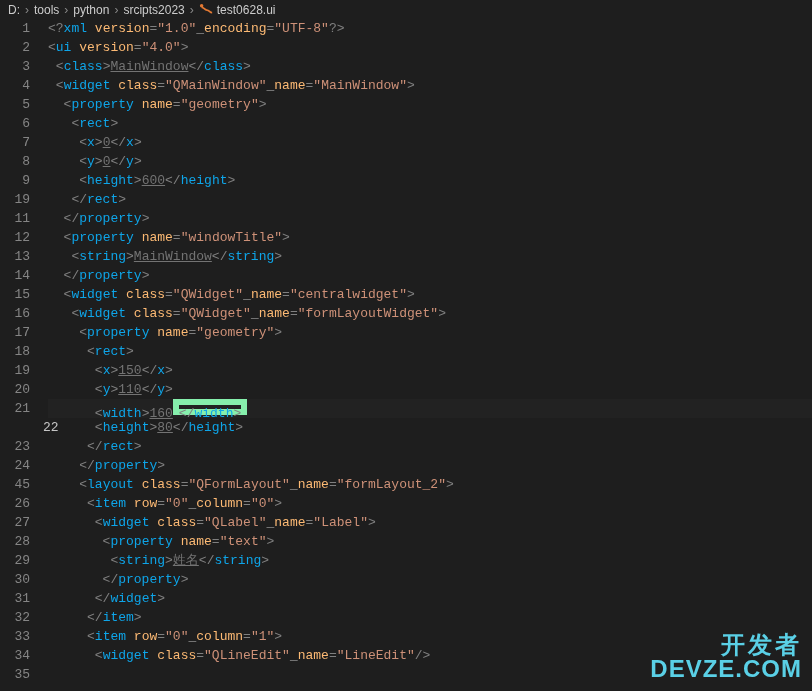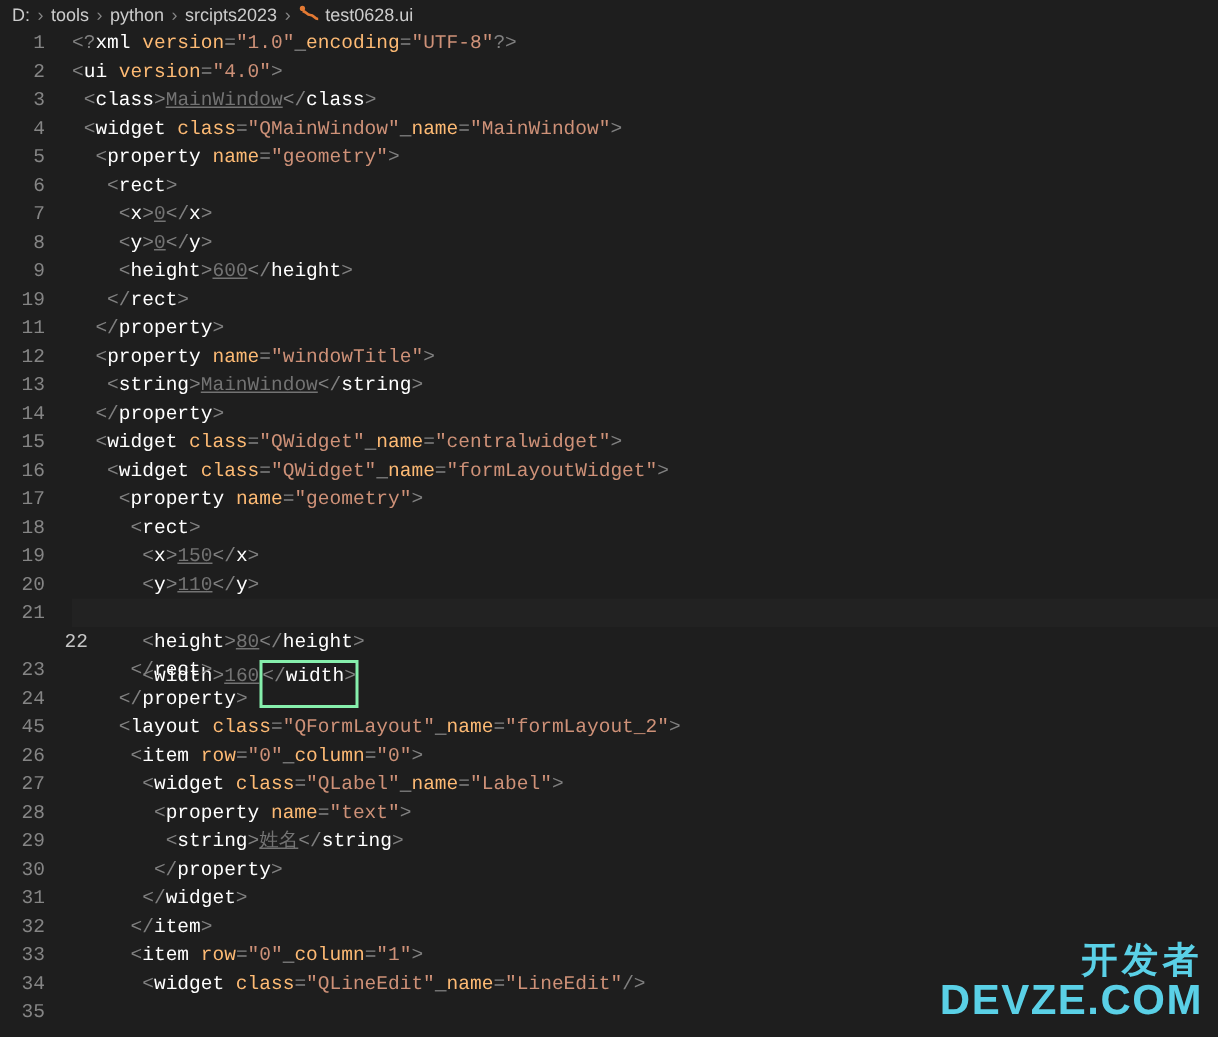--- a/index.html
+++ b/index.html
@@ -47,43 +47,42 @@
 }
 .gutter .ln { height: 19px; line-height: 19px; }
 .gutter .ln.active { color: #c6c6c6; padding-left: 43px; }
 .code {
   flex: 1;
   position: relative;
 }
 .line { height: 19px; line-height: 19px; white-space: pre; }
 .line.active { background: rgba(255,255,255,0.02); }
 .t-br { color: #808080; }  
-.t-tag { color: #ffffff; } 
+.t-tag { color: #0ea5e9; } 
 .t-attr { color: #fdba74; } 
 .t-str { color: #ce9178; }  
 .t-txt { color: #737373; text-decoration: underline; }  
 .cursor-box {
-  border: 2px solid #86efac;
+  border: 6px solid #86efac;
   display: inline-block;
   line-height: 17px;
-  height: 32px;
+  height: 16px;
   box-sizing: border-box;
-  margin-top: 41px;
 }
 .watermark {
   position: absolute;
   right: 10px;
   bottom: 10px;
   color: #5ad0e6;
   font-family: Arial, sans-serif;
   text-align: right;
   pointer-events: none;
 }
 .watermark .top { font-size: 24px; font-weight: bold; letter-spacing: 3px; line-height: 1; }
-.watermark .bot { font-size: 28px; font-weight: bold; letter-spacing: 1px; line-height: 1; }
+.watermark .bot { font-size: 24px; font-weight: bold; letter-spacing: 1px; line-height: 1; }
 </style>
 </head>
 <body>
 
 <div class="breadcrumb">
   <span class="crumb">D:</span>
   <span class="sep">›</span>
   <span class="crumb">tools</span>
   <span class="sep">›</span>
   <span class="crumb">python</span>

